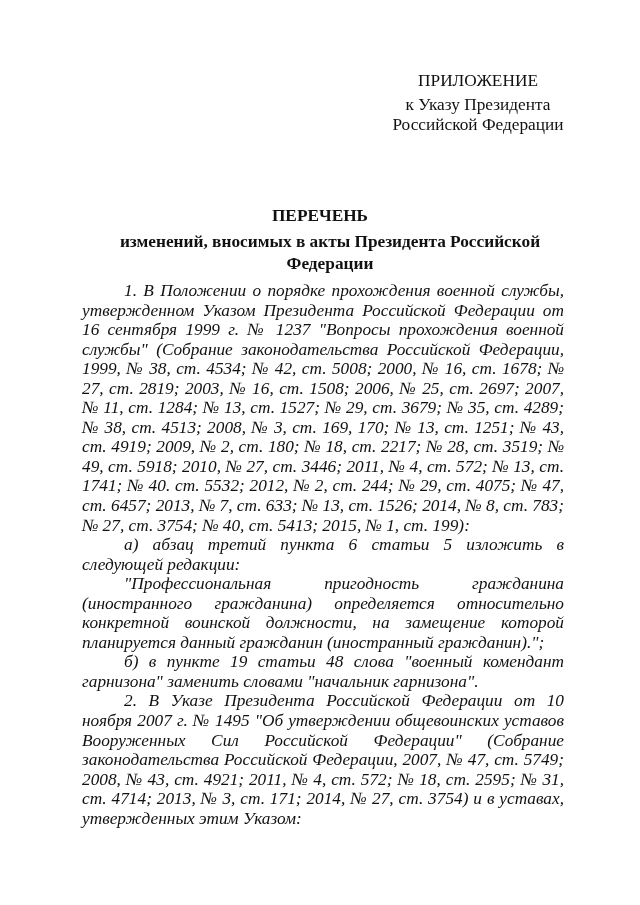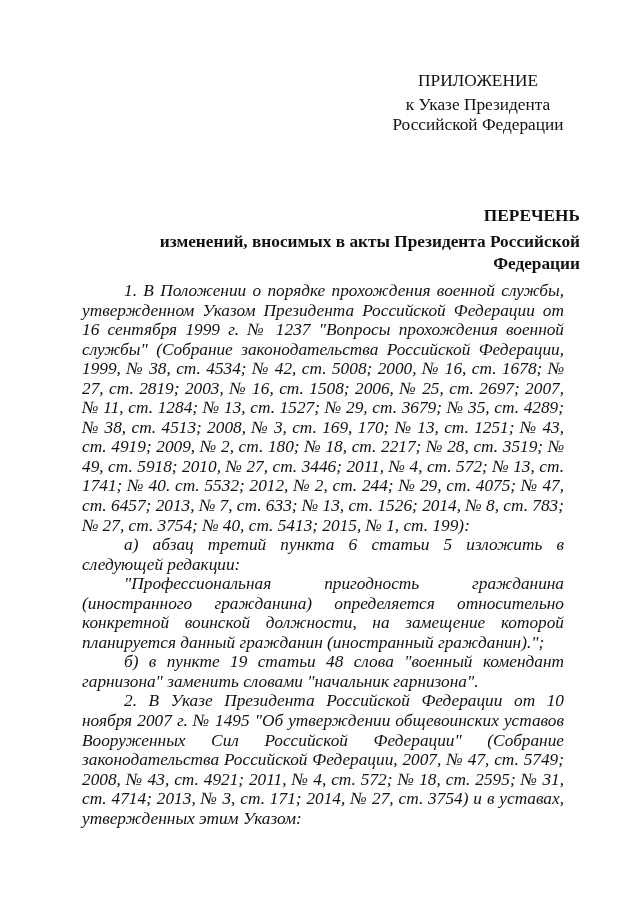--- a/index.html
+++ b/index.html
@@ -32,21 +32,21 @@
       line-height: 20px;
     }
     .appendix .heading {
       margin-bottom: 4px;
     }
     .title-block {
       position: absolute;
       left: 60px;
       top: 205px;
       width: 520px;
-      text-align: right;
+      text-align: center;
       font-weight: bold;
       font-size: 17.3px;
     }
     .title-block .title {
       line-height: 22px;
       margin-bottom: 4px;
     }
     .title-block .subtitle {
       line-height: 22px;
       margin-left: 20px;
@@ -66,21 +66,21 @@
       text-indent: 42px;
     }
   </style>
 </head>
 <body>
 
 <div class="page">
 
   <div class="appendix">
     <div class="heading">ПРИЛОЖЕНИЕ</div>
-    <div>к Указе Президента</div>
+    <div>к Указу Президента</div>
     <div>Российской Федерации</div>
   </div>
 
   <div class="title-block">
     <div class="title">ПЕРЕЧЕНЬ</div>
     <div class="subtitle">изменений, вносимых в акты Президента Российской Федерации</div>
   </div>
 
   <div class="body-text">
     <p>1. В Положении о порядке прохождения военной службы, утвержденном Указом Президента Российской Федерации от 16 сентября 1999 г. № 1237 "Вопросы прохождения военной службы" (Собрание законодательства Российской Федерации, 1999, № 38, ст. 4534; № 42, ст. 5008; 2000, № 16, ст. 1678; № 27, ст. 2819; 2003, № 16, ст. 1508; 2006, № 25, ст. 2697; 2007, № 11, ст. 1284; № 13, ст. 1527; № 29, ст. 3679; № 35, ст. 4289; № 38, ст. 4513; 2008, № 3, ст. 169, 170; № 13, ст. 1251; № 43, ст. 4919; 2009, № 2, ст. 180; № 18, ст. 2217; № 28, ст. 3519; № 49, ст. 5918; 2010, № 27, ст. 3446; 2011, № 4, ст. 572; № 13, ст. 1741; № 40. ст. 5532; 2012, № 2, ст. 244; № 29, ст. 4075; № 47, ст. 6457; 2013, № 7, ст. 633; № 13, ст. 1526; 2014, № 8, ст. 783; № 27, ст. 3754; № 40, ст. 5413; 2015, № 1, ст. 199):</p>

